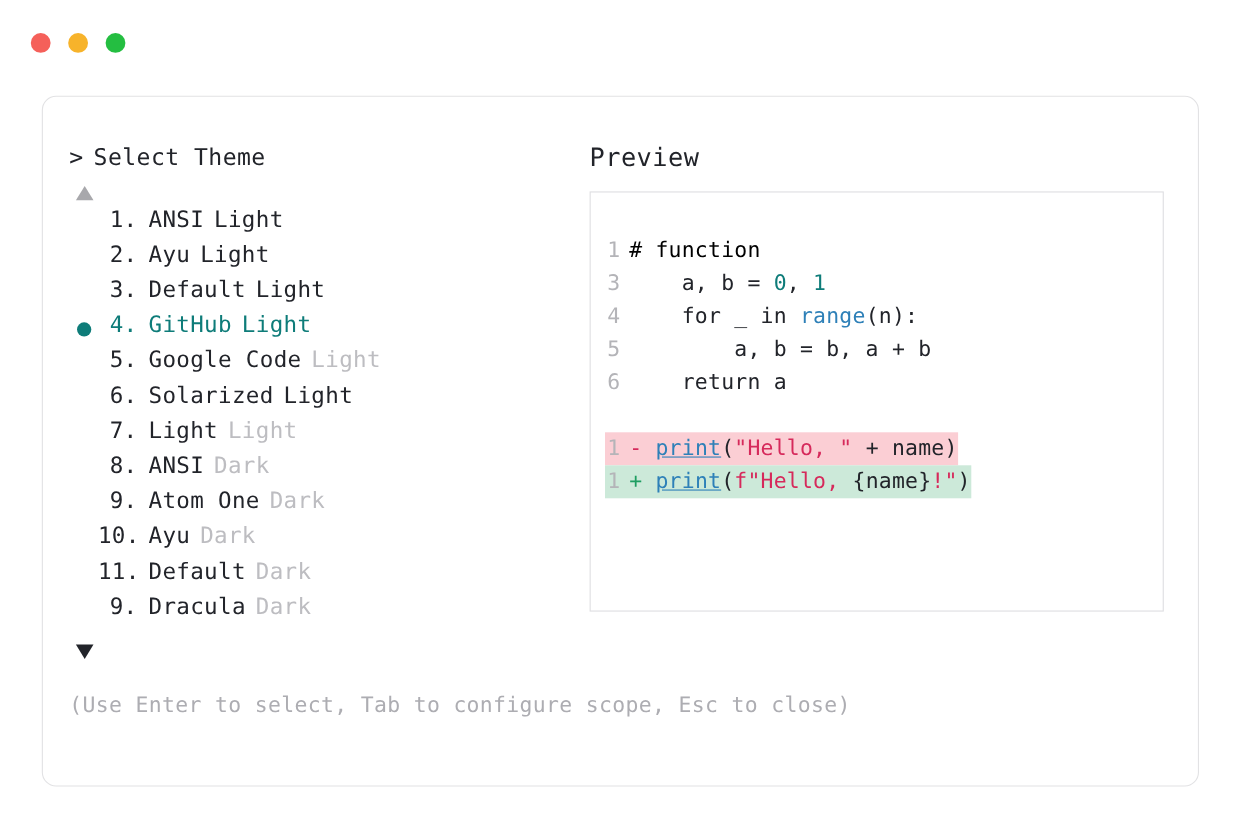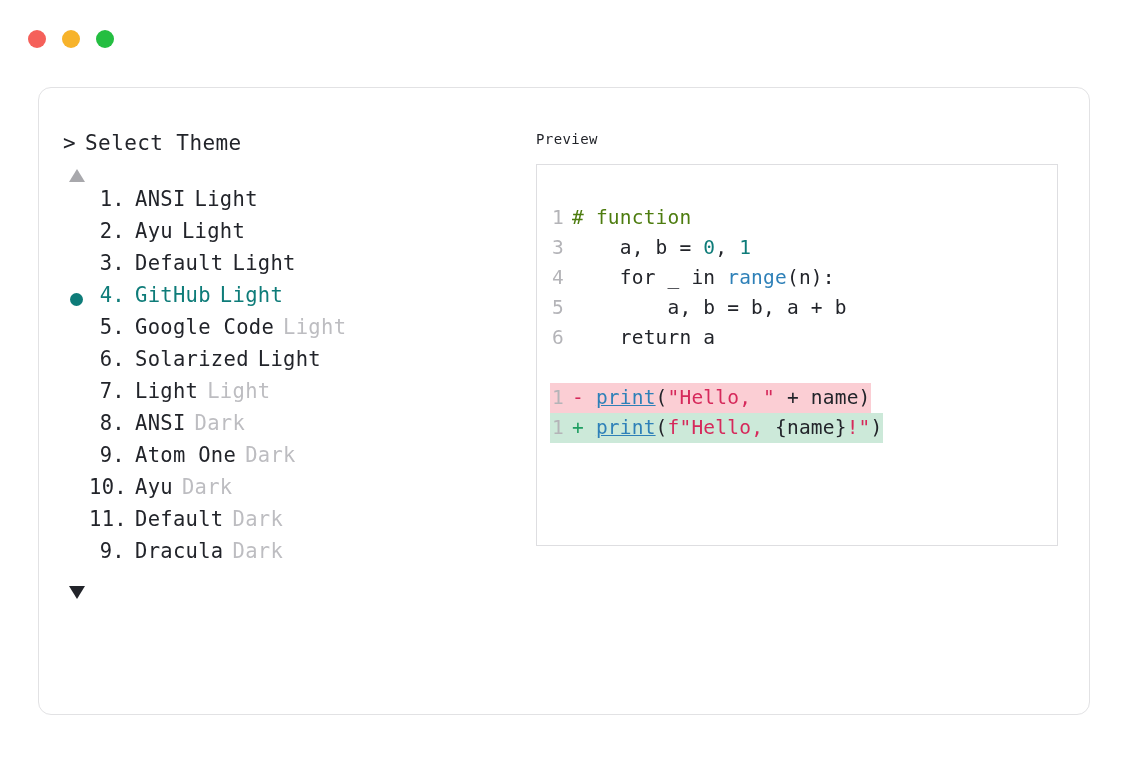--- a/index.html
+++ b/index.html
@@ -144,21 +144,21 @@
   }
 
   
   #right-pane {
     position: absolute;
     left: 497px;
     top: 43px;
     width: 530px;
   }
   #preview-label {
-    font-size: 14px;
+    font-size: 23px;
     color: #22242A;
     letter-spacing: 0.4px;
   }
   #preview-panel {
     margin-top: 17px;
     width: 522px;
     height: 382px;
     box-sizing: border-box;
     border: 1.5px solid #DEDEE1;
     background: #ffffff;
@@ -172,21 +172,21 @@
   .code-line { white-space: pre; display: block; height: 30px; }
   .ln {
     display: inline-block;
     width: 14px;
     text-align: right;
     color: #B4B4B8;
     margin-right: 8px;
   }
   .spacer-line { height: 30px; display: block; }
 
-  .tok-comment  { color: #4d7c0f; }
+  .tok-comment  { color: #000000; }
   .tok-keyword  { color: #22242A; }
   .tok-func     { color: #B0232A; }
   .tok-num      { color: #0E7C79; }
   .tok-builtin  { color: #2E80B8; }
   .tok-plain    { color: #22242A; }
   .tok-string   { color: #D6295B; }
   .tok-punct    { color: #22242A; }
   .tok-print    { color: #2E80B8; text-decoration: underline; }
 
   .diff-line { white-space: pre; display: inline-block; height: 30px; }
@@ -289,20 +289,21 @@
           <li class="theme-item">
             <span class="bullet-slot"></span>
             <span class="item-index">9.</span>
             <span class="item-name">Dracula</span>
             <span class="item-suffix suffix-muted">Dark</span>
           </li>
         </ul>
 
       <div id="scroll-down" class="scroll-arrow"></div>
 
+      <div id="hint">(Use Enter to select, Tab to configure scope, Esc to close)</div>
     </div>
 
     <div id="right-pane">
       <div id="preview-label">Preview</div>
       <div id="preview-panel">
         <div id="code-block">
             <span class="code-line"><span class="ln">1</span><span class="tok-comment"># function</span></span>
             <span class="code-line"><span class="ln">3</span><span class="tok-plain">    a, b = </span><span class="tok-num">0</span><span class="tok-plain">, </span><span class="tok-num">1</span></span>
             <span class="code-line"><span class="ln">4</span><span class="tok-plain">    for _ in </span><span class="tok-builtin">range</span><span class="tok-punct">(n):</span></span>
             <span class="code-line"><span class="ln">5</span><span class="tok-plain">        a, b = b, a + b</span></span>

